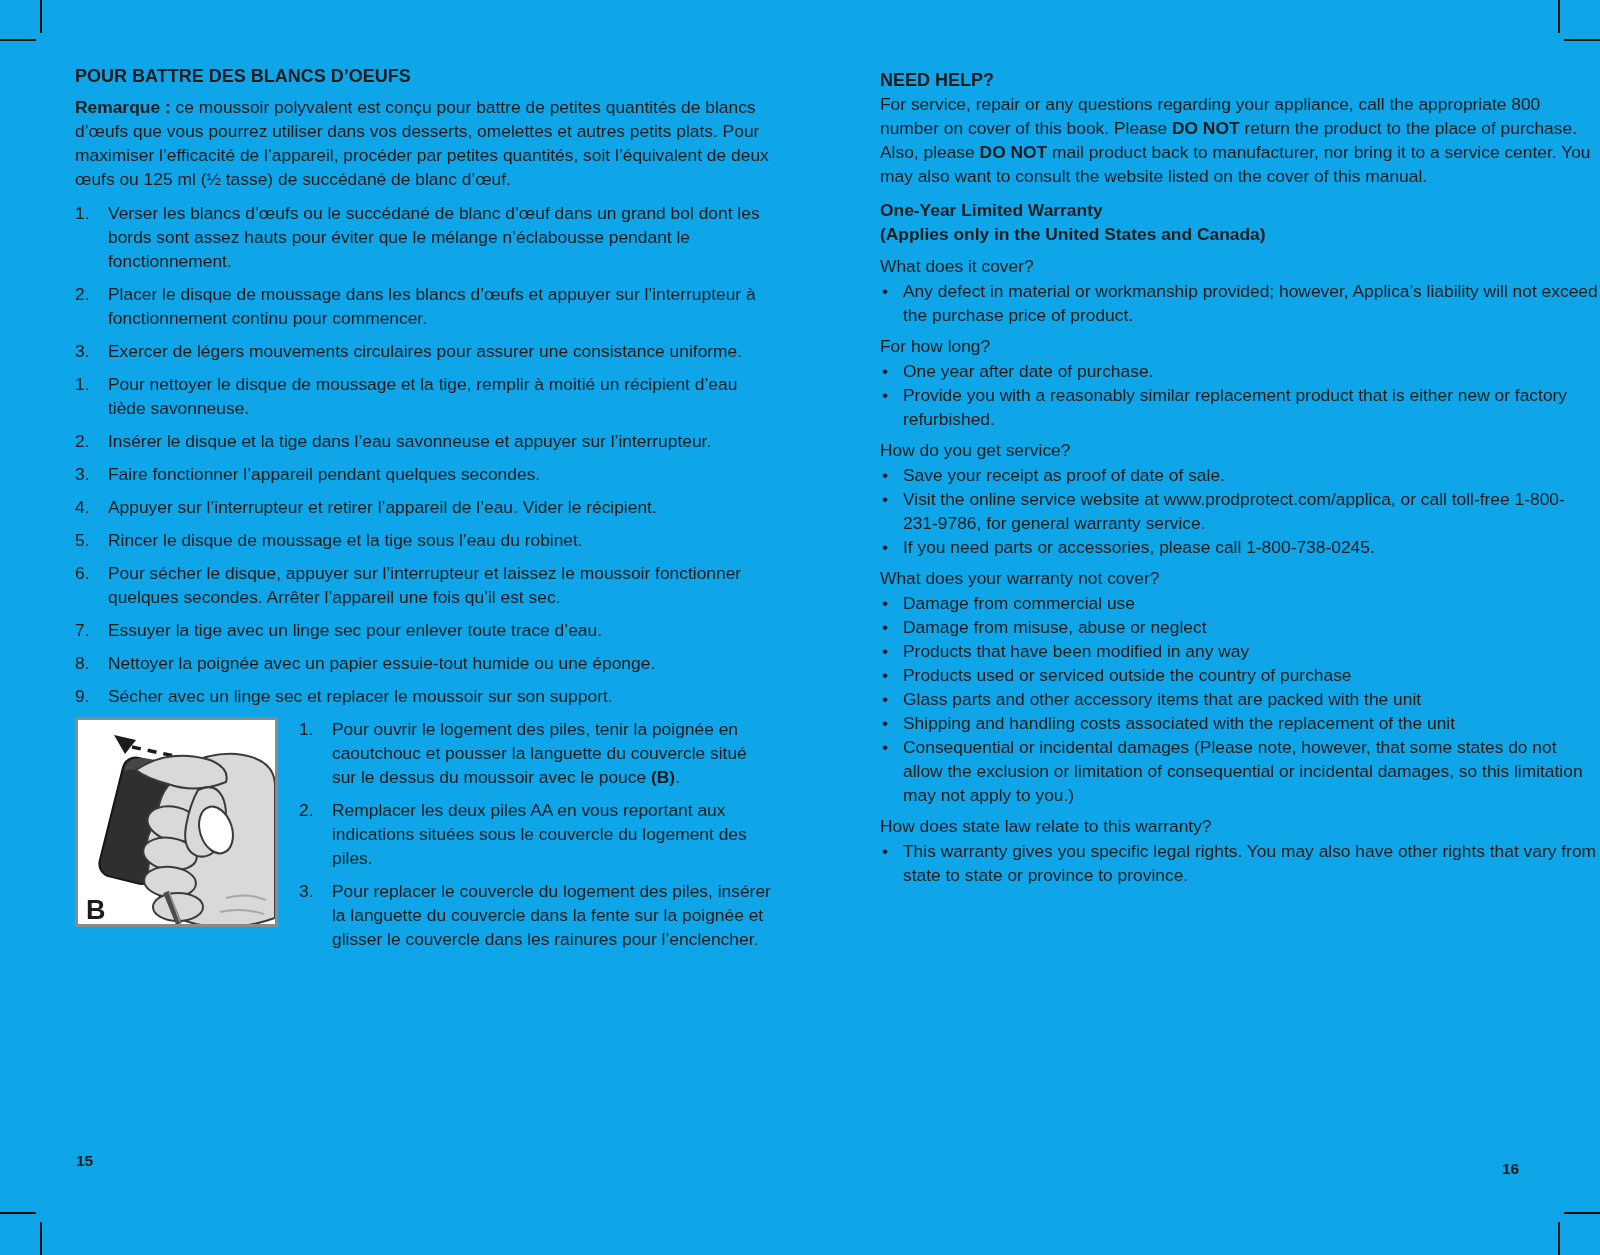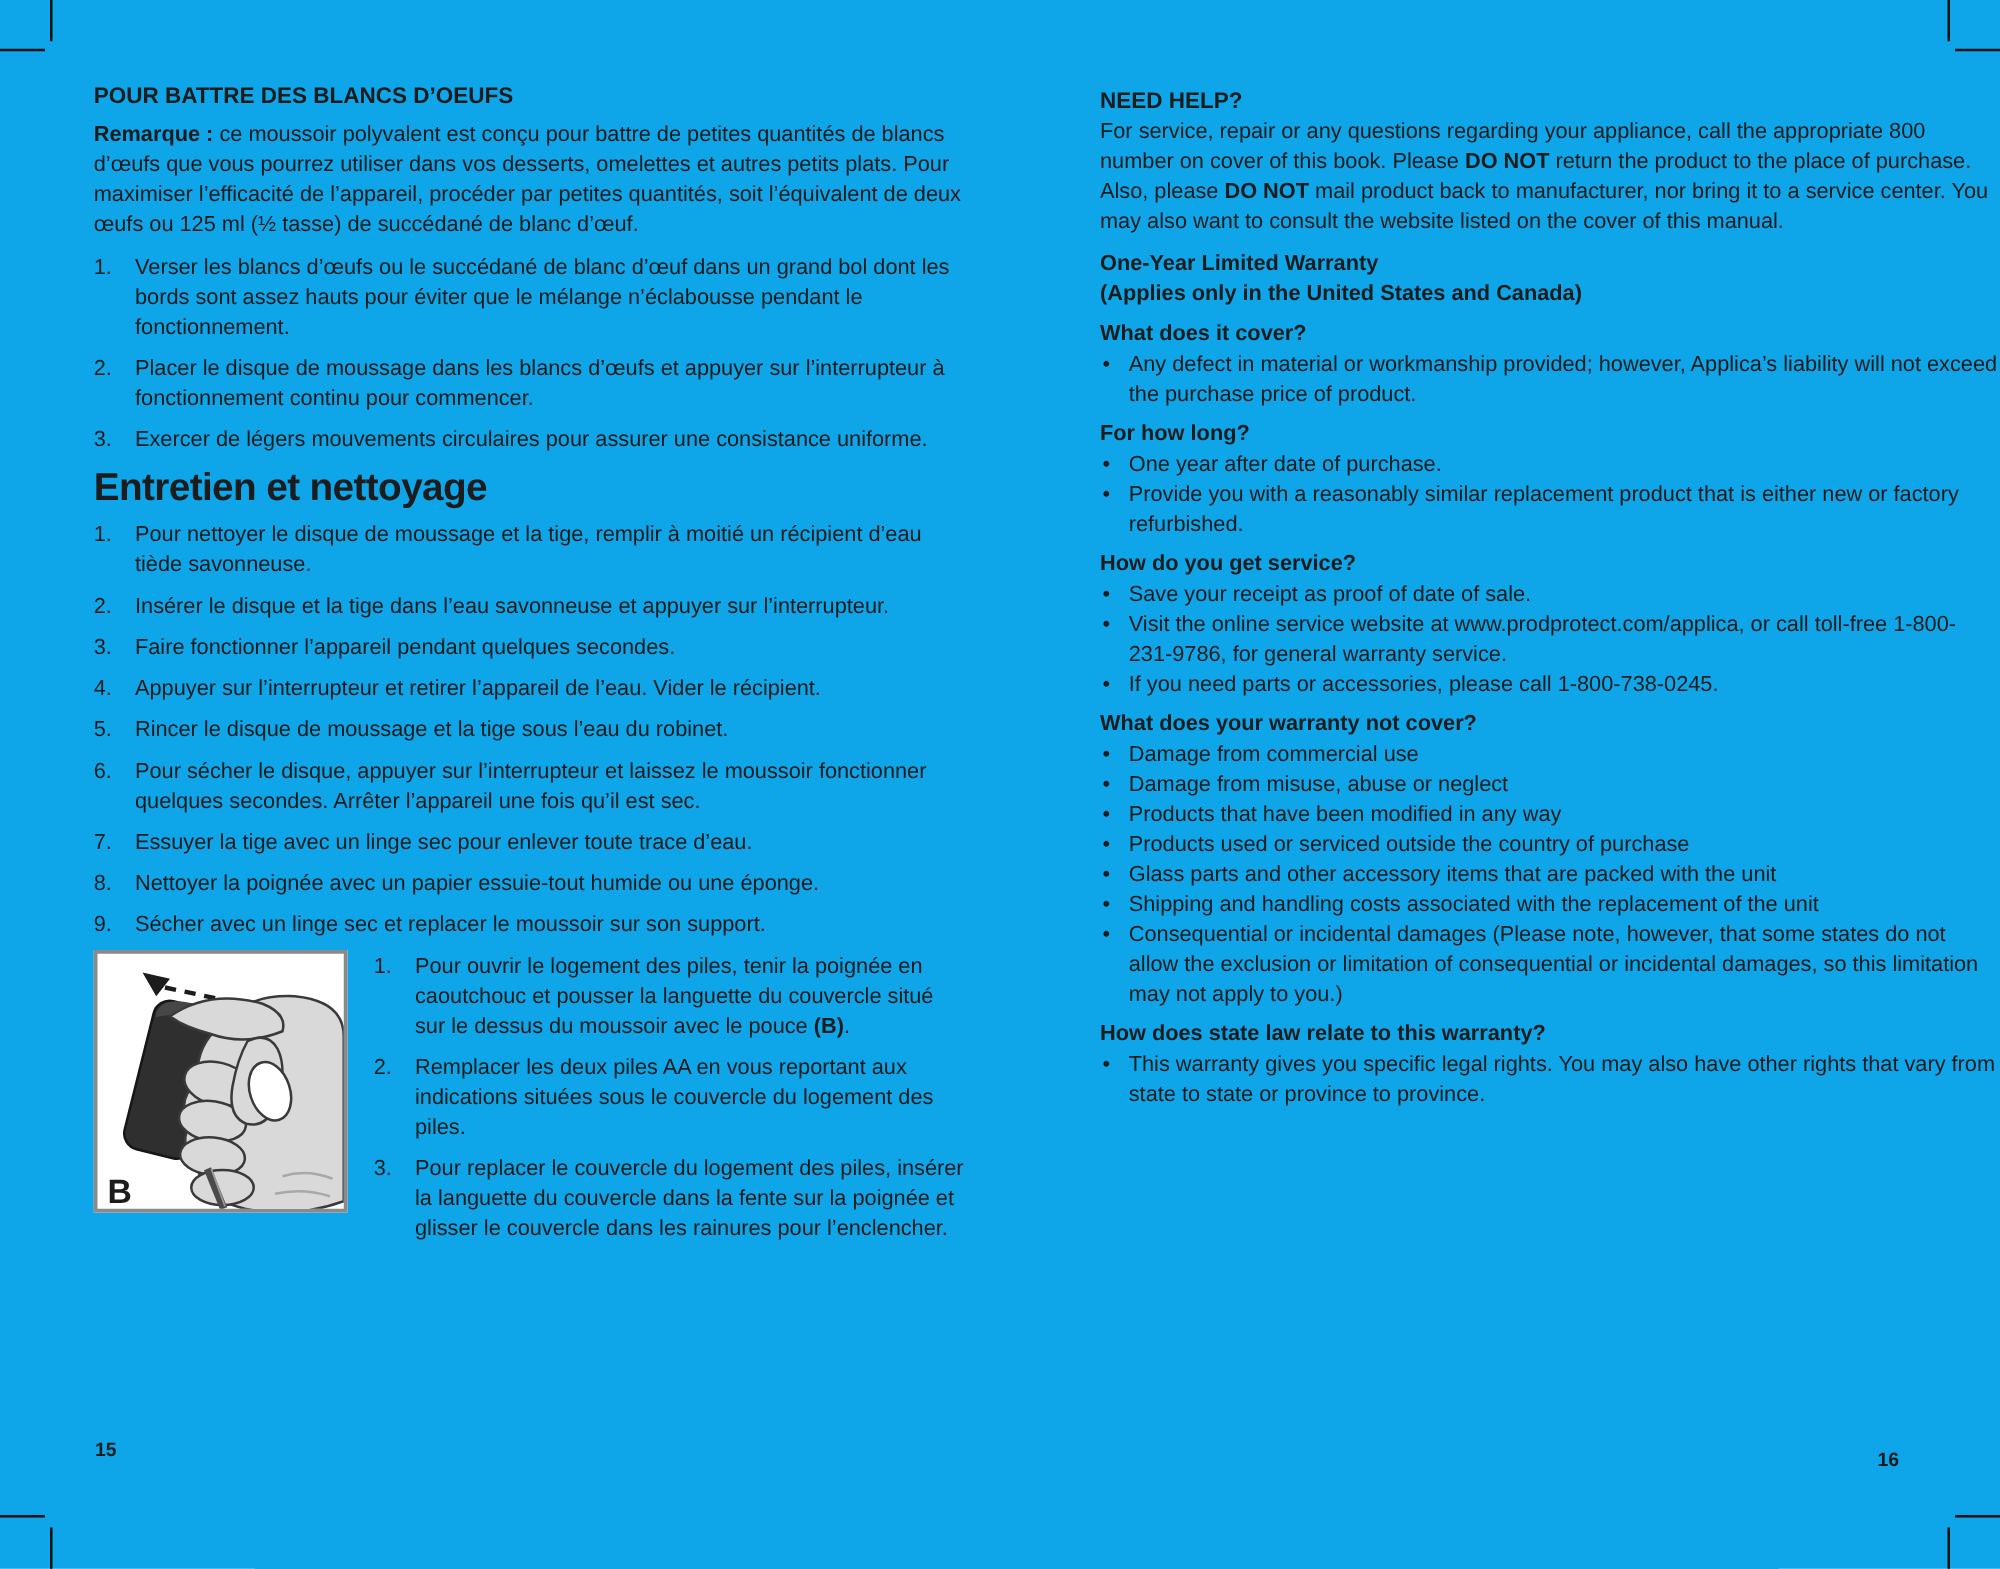--- a/index.html
+++ b/index.html
@@ -16,21 +16,21 @@
   .h1{font-weight:bold;font-size:31px;line-height:36px;margin:8px 0 7px 0;letter-spacing:-0.5px;}
   .p{margin:0 0 10px 0;}
   .bold-p{font-weight:bold;margin:0 0 10px 0;}
   b{font-weight:bold;}
   .li{display:flex;margin:0 0 9px 0;}
   .li .n{flex:0 0 33px;}
   .li .t{flex:1;}
   .bi{display:flex;margin:0;}
   .bi .dot{flex:0 0 21px;padding-left:2px;}
   .bi .t{flex:1;}
-  .q{font-weight:bold;margin:7px 0 1px 0;}
+  .q{font-weight:normal;margin:7px 0 1px 0;}
   .wtitle{font-weight:bold;margin:4px 0 0 0;}
   .wtitle2{font-weight:bold;margin:0 0 8px 0;}
   .figrow{display:flex;margin-top:8px;}
   .figure{flex:none;width:203px;height:210px;box-sizing:border-box;border:3px solid #8a8a8a;position:relative;background:#fff;}
   .figure .blabel{position:absolute;left:8px;bottom:2px;font-weight:bold;font-size:27px;}
   .figlist{flex:1;margin-left:21px;}
   .pageno{position:absolute;font-weight:bold;font-size:15.5px;}
   .pageno-left{left:76px;top:1152px;}
   .pageno-right{left:1502px;top:1160px;}
 </style>
@@ -62,21 +62,20 @@
       <div class="li">
           <span class="n">2.</span>
           <span class="t">Placer le disque de moussage dans les blancs d’œufs et appuyer sur l’interrupteur à fonctionnement continu pour commencer.</span>
         </div>
       <div class="li">
           <span class="n">3.</span>
           <span class="t">Exercer de légers mouvements circulaires pour assurer une consistance uniforme.</span>
         </div>
     </div>
 
-    <div class="h1">Entretien et nettoyage</div>
 
 
     <div>
       <div class="li">
           <span class="n">1.</span>
           <span class="t">Pour nettoyer le disque de moussage et la tige, remplir à moitié un récipient d’eau tiède savonneuse.</span>
         </div>
       <div class="li">
           <span class="n">2.</span>
           <span class="t">Insérer le disque et la tige dans l’eau savonneuse et appuyer sur l’interrupteur.</span>

